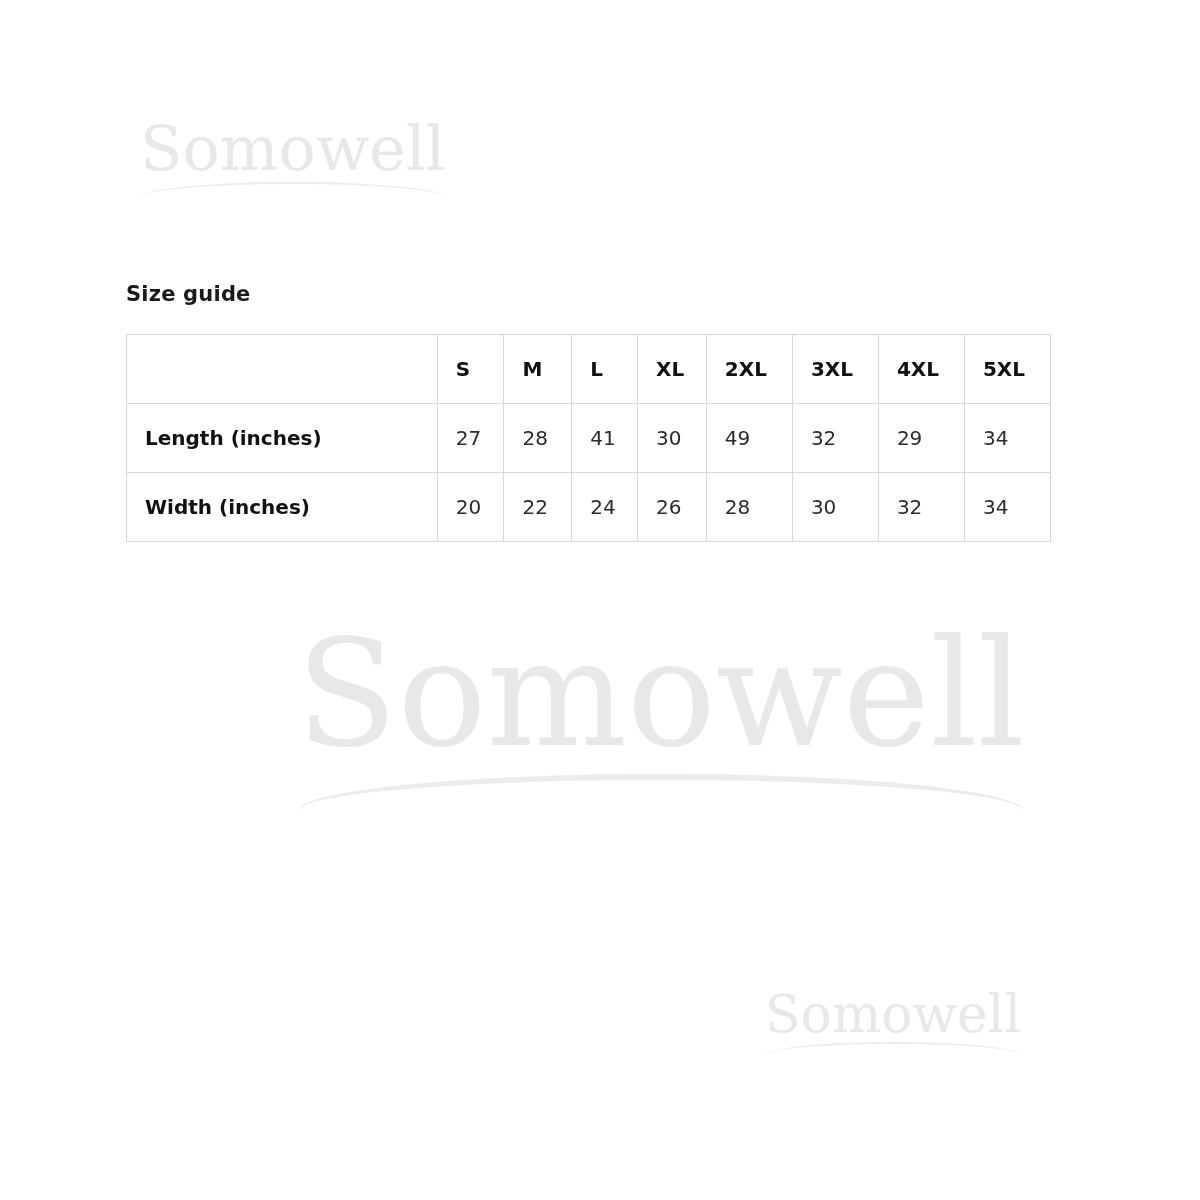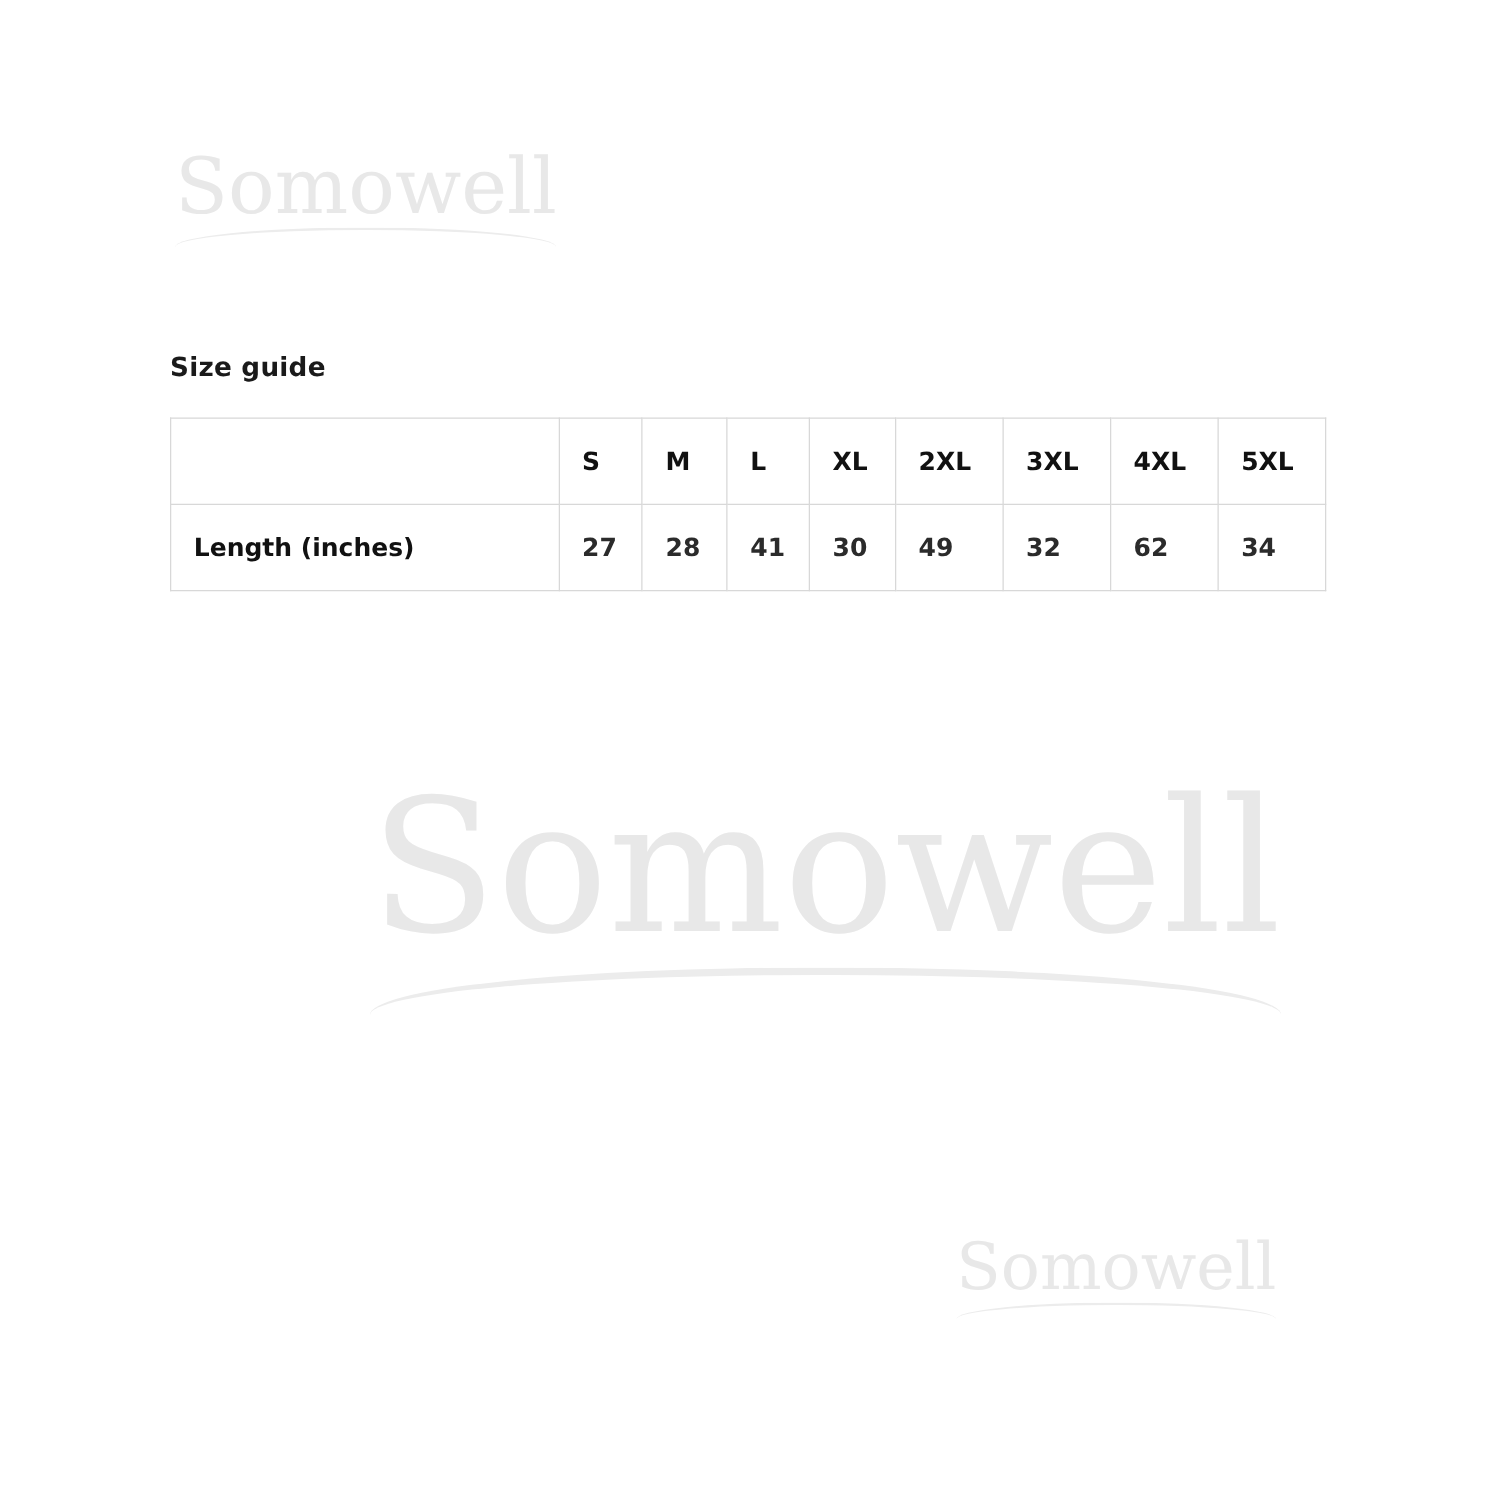--- a/index.html
+++ b/index.html
@@ -58,21 +58,21 @@
   }
   #wm-bottom {
     left: 765px;
     top: 988px;
     font-size: 52px;
   }
 
   
   .content {
     position: absolute;
-    left: 136px;
+    left: 126px;
     top: 282px;
     width: 776px;
   }
 
   .size-guide-title {
     font-size: 21px;
     font-weight: bold;
     letter-spacing: 0.2px;
     color: #1a1a1a;
     margin: 0 0 28px 0;
@@ -85,21 +85,21 @@
   }
   table.size-table th,
   table.size-table td {
     border: 1px solid #d8d8d8;
     height: 68px;
     padding: 0 18px;
     text-align: left;
     vertical-align: middle;
     font-size: 20px;
     color: #2b2b2b;
-    font-weight: bold;
+    font-weight: normal;
   }
   table.size-table thead th {
     font-weight: bold;
     font-size: 20px;
     color: #111111;
   }
   table.size-table .row-label {
     font-weight: bold;
     font-size: 20px;
     color: #111111;
@@ -163,19 +163,30 @@
     </thead>
     <tbody>
       <tr>
         <td class="row-label">Length (inches)</td>
         <td>27</td>
         <td>28</td>
         <td>41</td>
         <td>30</td>
         <td>49</td>
         <td>32</td>
-        <td>62</td>
+        <td>29</td>
+        <td>34</td>
+      </tr>
+      <tr>
+        <td class="row-label">Width (inches)</td>
+        <td>20</td>
+        <td>22</td>
+        <td>24</td>
+        <td>26</td>
+        <td>28</td>
+        <td>30</td>
+        <td>32</td>
         <td>34</td>
       </tr>
     </tbody>
   </table>
 
 </div>
 
 </body></html>

